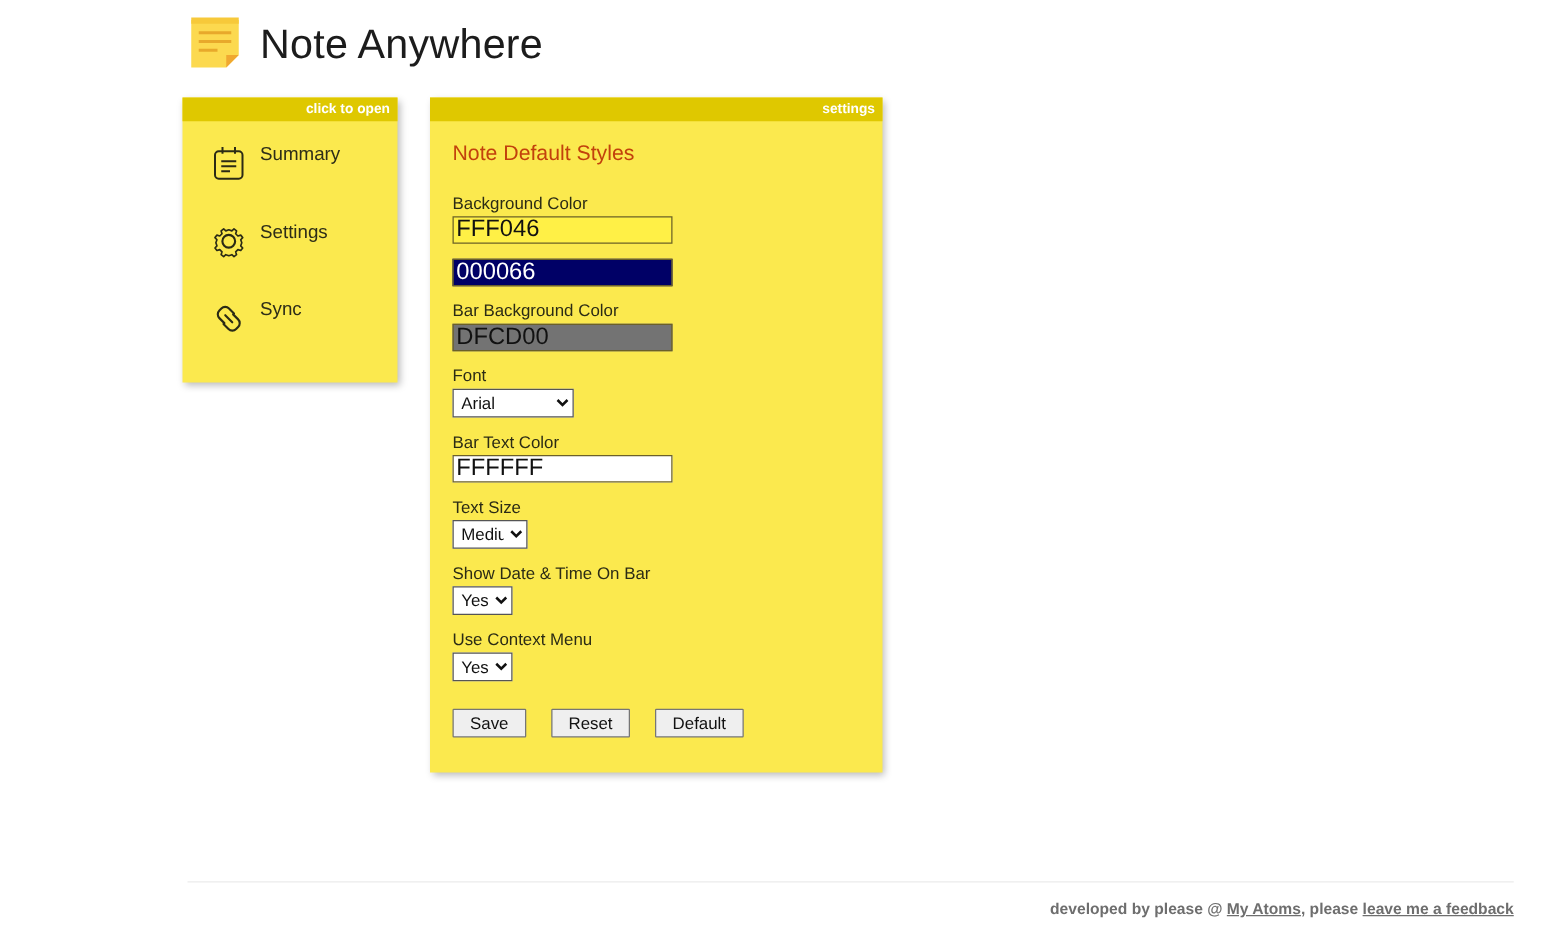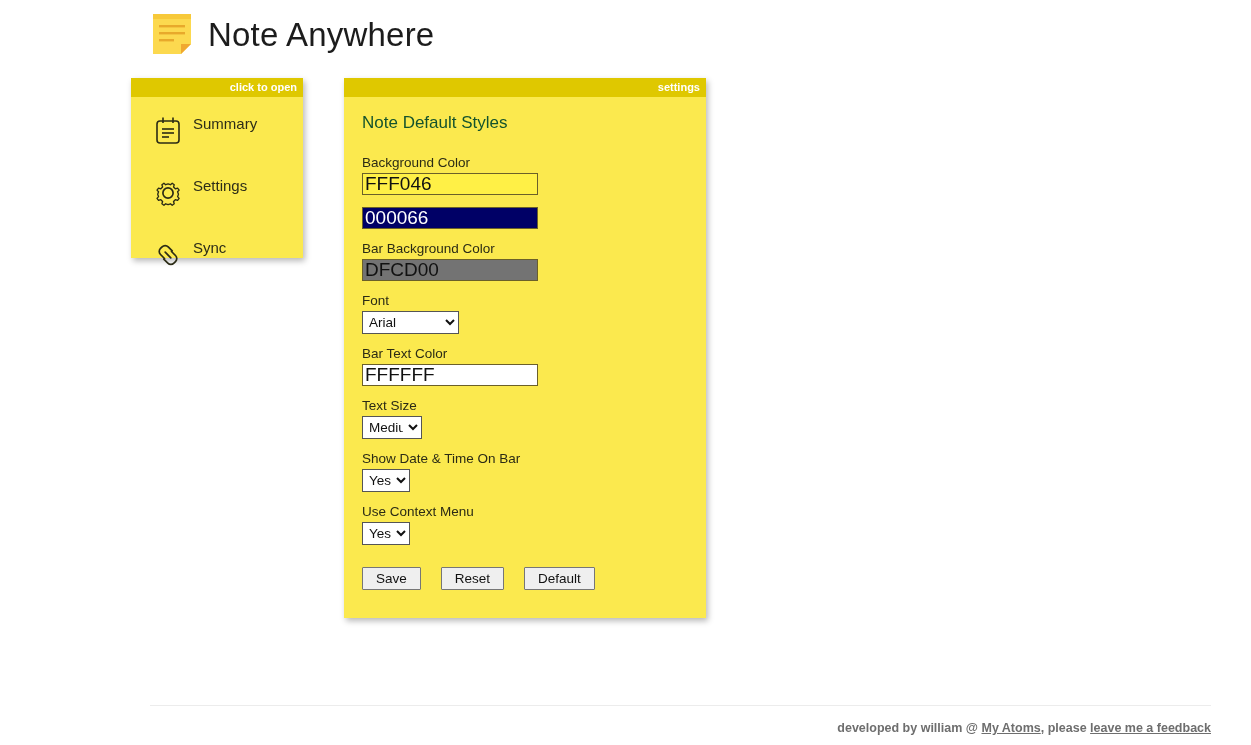--- a/index.html
+++ b/index.html
@@ -55,24 +55,24 @@
   }
   .panel-titlebar-label {
     font-size: 11px;
     font-weight: bold;
     color: #ffffff;
     line-height: 1;
   }
 
   
   #sidebar-panel {
-    left: 131px;
+    left: 146px;
     top: 78px;
     width: 172px;
-    height: 180px;
+    height: 228px;
   }
   #sidebar-list {
     padding: 18px 0 0 0;
   }
   .sidebar-item {
     display: flex;
     height: 44px;
     padding-left: 21px;
     gap: 9px;
     margin-bottom: 18px;
@@ -95,21 +95,21 @@
     left: 344px;
     top: 78px;
     width: 362px;
     height: 540px;
   }
   #settings-body {
     padding: 16px 0 0 18px;
   }
   #settings-heading {
     font-size: 17px;
-    color: #14532d;
+    color: #c2410c;
     margin: 0 0 22px 0;
     font-weight: normal;
   }
   .field-group { margin-bottom: 12px; }
   .field-label {
     display: block;
     font-size: 13.5px;
     color: #2b2b15;
     margin-bottom: 3px;
   }
@@ -294,14 +294,14 @@
 
     <div id="settings-buttons">
       <button class="form-button">Save</button>
       <button class="form-button">Reset</button>
       <button class="form-button">Default</button>
     </div>
   </div>
 </div>
 
 <div id="footer">
-  <span id="footer-text"><span>developed by william @ </span><span class="footer-link">My Atoms</span><span>, please </span><span class="footer-link">leave me a feedback</span></span>
+  <span id="footer-text"><span>developed by please @ </span><span class="footer-link">My Atoms</span><span>, please </span><span class="footer-link">leave me a feedback</span></span>
 </div>
 
 </body></html>

